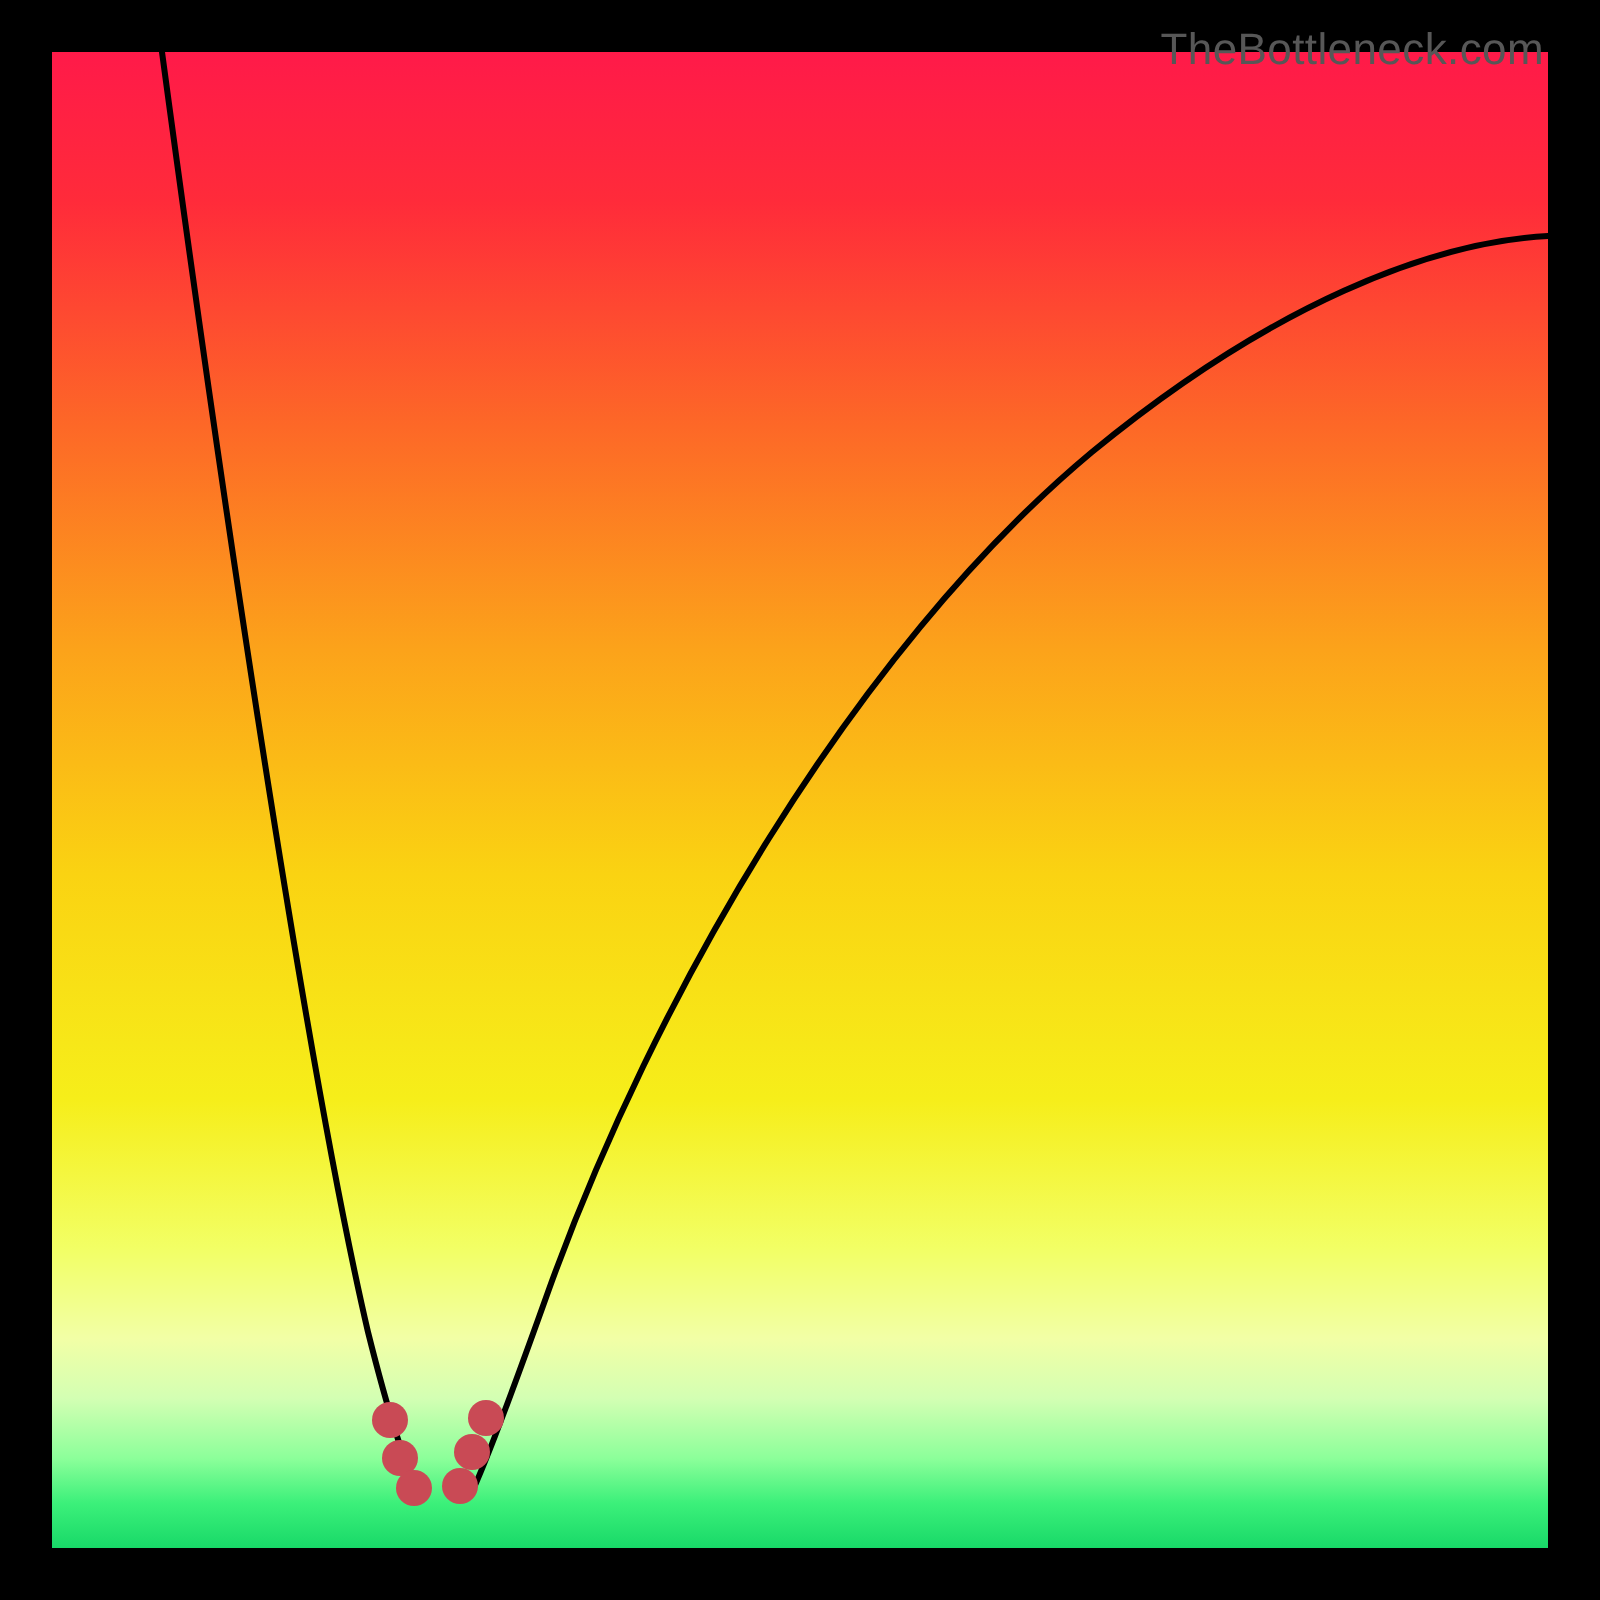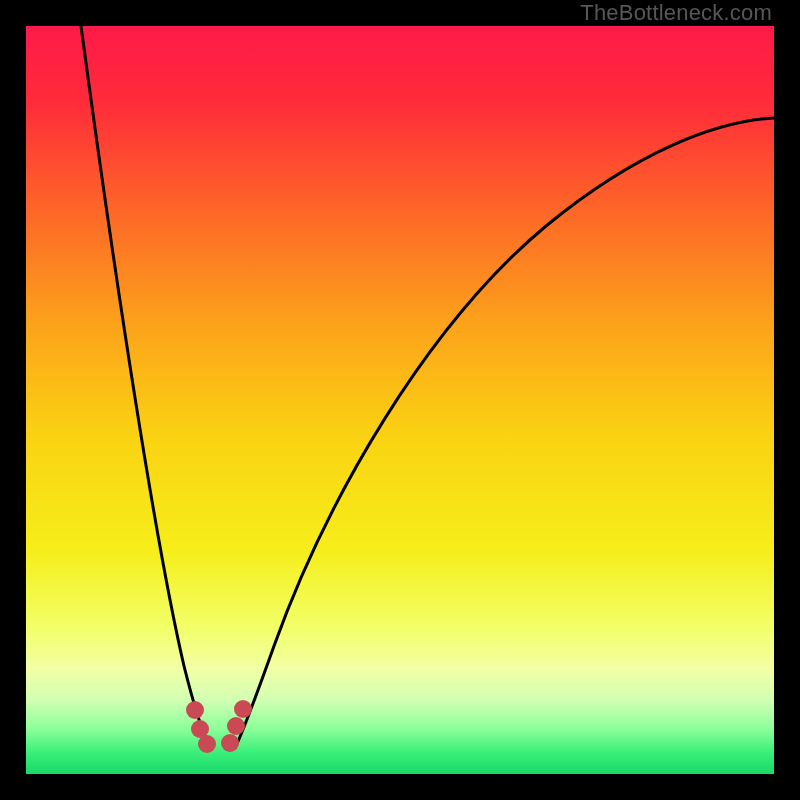--- a/index.html
+++ b/index.html
@@ -13,21 +13,21 @@
   .frame {
     position: absolute;
     left: 26px;
     top: 26px;
     width: 748px;
     height: 748px;
     box-sizing: border-box;
   }
   .watermark {
     position: absolute;
-    top: 0;
+    top: 12px;
     right: 28px;
     font-family: Arial, Helvetica, sans-serif;
     font-size: 22px;
     color: #575757;
     letter-spacing: 0.2px;
     font-weight: 500;
   }
   svg { display: block; }
 </style>
 </head>

